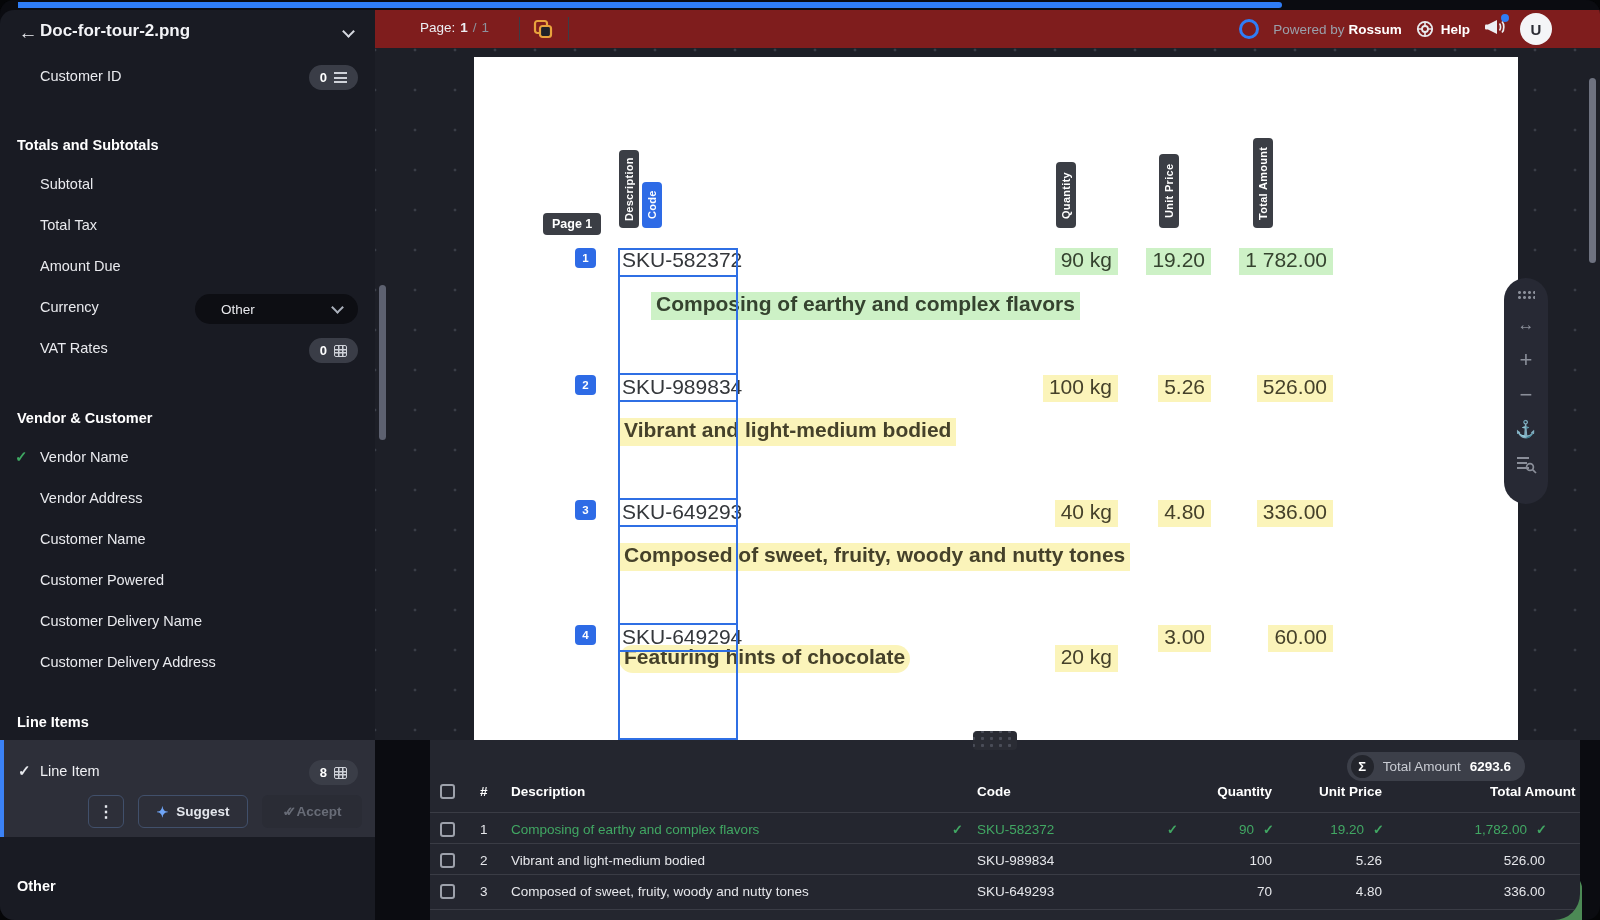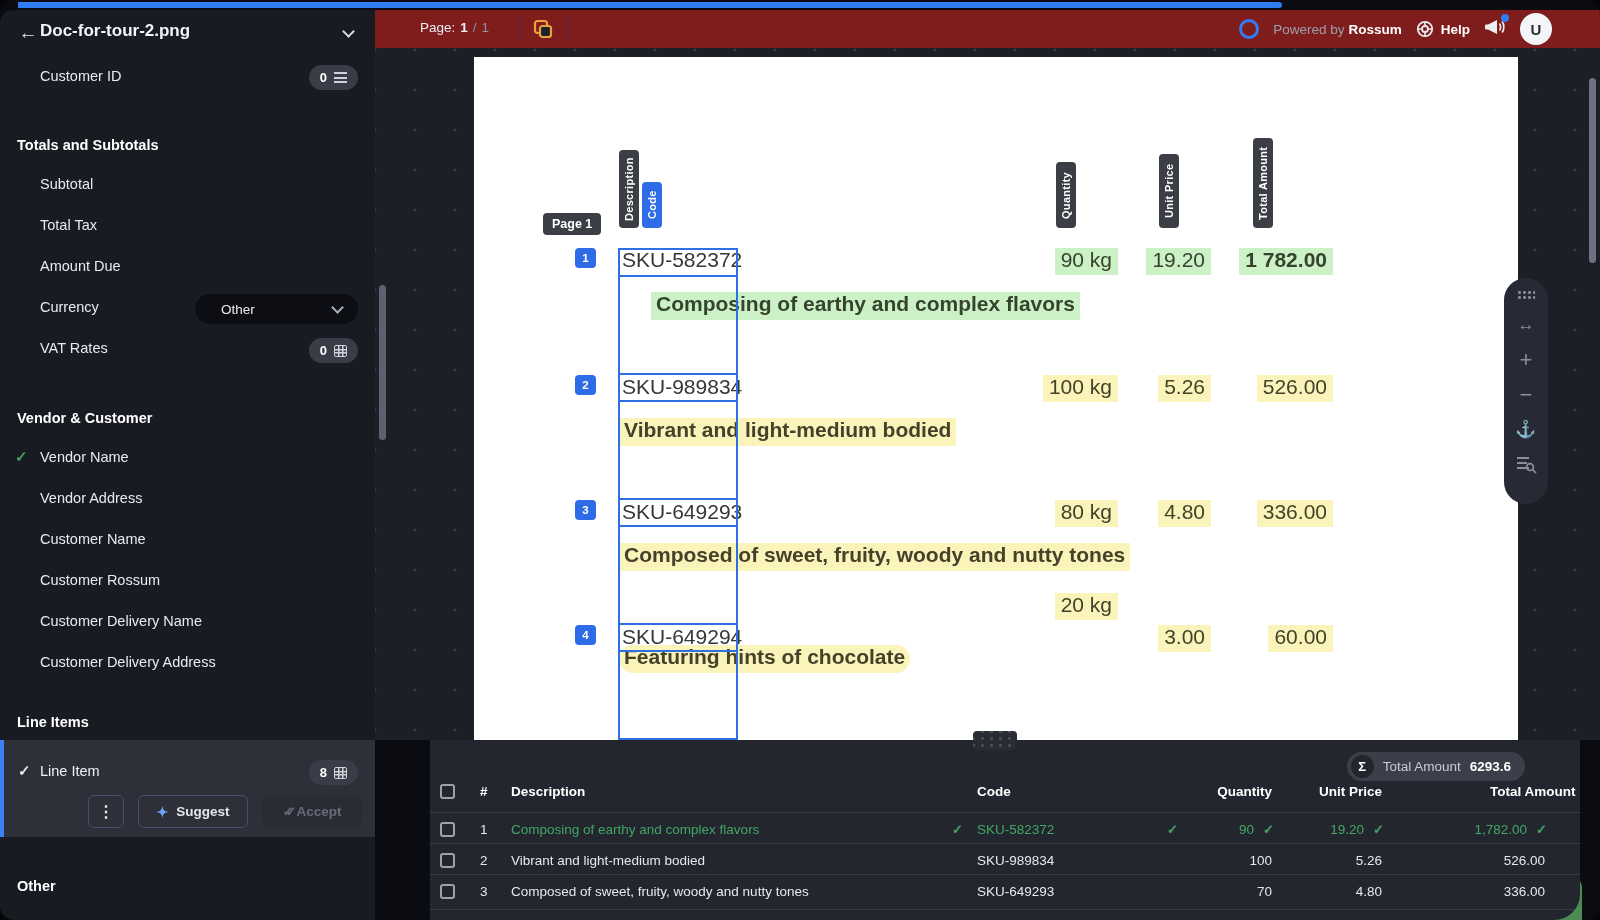--- a/index.html
+++ b/index.html
@@ -147,21 +147,21 @@
     <div class="pill" style="top:328px;">
       <span>0</span>
       <span class="icon-grid"></span>
     </div>
 
     <div class="sec-head" style="top:400px;">Vendor &amp; Customer</div>
     <span class="check" style="position:absolute;left:15px;top:438px;">✓</span>
     <div class="f-row" style="top:439px;">Vendor Name</div>
     <div class="f-row" style="top:480px;">Vendor Address</div>
     <div class="f-row" style="top:521px;">Customer Name</div>
-    <div class="f-row" style="top:562px;">Customer Rossum</div>
+    <div class="f-row" style="top:562px;">Customer Powered</div>
     <div class="f-row" style="top:603px;">Customer Delivery Name</div>
     <div class="f-row" style="top:644px;">Customer Delivery Address</div>
 
     <div class="sec-head" style="top:704px;">Line Items</div>
 
     <div class="li-selected">
       <span class="check white li-row-check">✓</span>
       <div class="li-label">Line Item</div>
       <div class="pill li-pill">
         <span>8</span>
@@ -258,31 +258,31 @@
         <div class="sku" style="top:443px;">SKU-649293</div>
         <div class="sku" style="top:568px;">SKU-649294</div>
 
         <div class="doc-desc hl-green" style="top:235px;">Composing of earthy and complex flavors</div>
         <div class="doc-desc hl-yellow" style="top:361px;">Vibrant and light-medium bodied</div>
         <div class="doc-desc hl-yellow" style="top:486px;">Composed of sweet, fruity, woody and nutty tones</div>
         <div class="doc-desc hl-yellow" style="top:588px;border-radius:14px;">Featuring hints of chocolate</div>
 
         <div class="doc-val hl-green" style="top:191px;right:400px;">90 kg</div>
         <div class="doc-val hl-green" style="top:191px;right:307px;">19.20</div>
-        <div class="doc-val hl-green" style="top:191px;right:185px;font-weight:bold;">1 782.00</div>
+        <div class="doc-val hl-green" style="top:191px;right:185px;">1 782.00</div>
 
         <div class="doc-val hl-yellow" style="top:318px;right:400px;">100 kg</div>
         <div class="doc-val hl-yellow" style="top:318px;right:307px;">5.26</div>
         <div class="doc-val hl-yellow" style="top:318px;right:185px;">526.00</div>
 
-        <div class="doc-val hl-yellow" style="top:443px;right:400px;">80 kg</div>
+        <div class="doc-val hl-yellow" style="top:443px;right:400px;">40 kg</div>
         <div class="doc-val hl-yellow" style="top:443px;right:307px;">4.80</div>
         <div class="doc-val hl-yellow" style="top:443px;right:185px;">336.00</div>
 
-        <div class="doc-val hl-yellow" style="top:536px;right:400px;">20 kg</div>
+        <div class="doc-val hl-yellow" style="top:588px;right:400px;">20 kg</div>
         <div class="doc-val hl-yellow" style="top:568px;right:307px;">3.00</div>
         <div class="doc-val hl-yellow" style="top:568px;right:185px;">60.00</div>
       </div>
 
       <div class="doc-toolbar">
         <div class="drag-dots"></div>
         <div class="tool">↔</div>
         <div class="tool" style="font-size:22px;">+</div>
         <div class="tool" style="font-size:22px;">−</div>
         <div class="tool">⚓</div>

